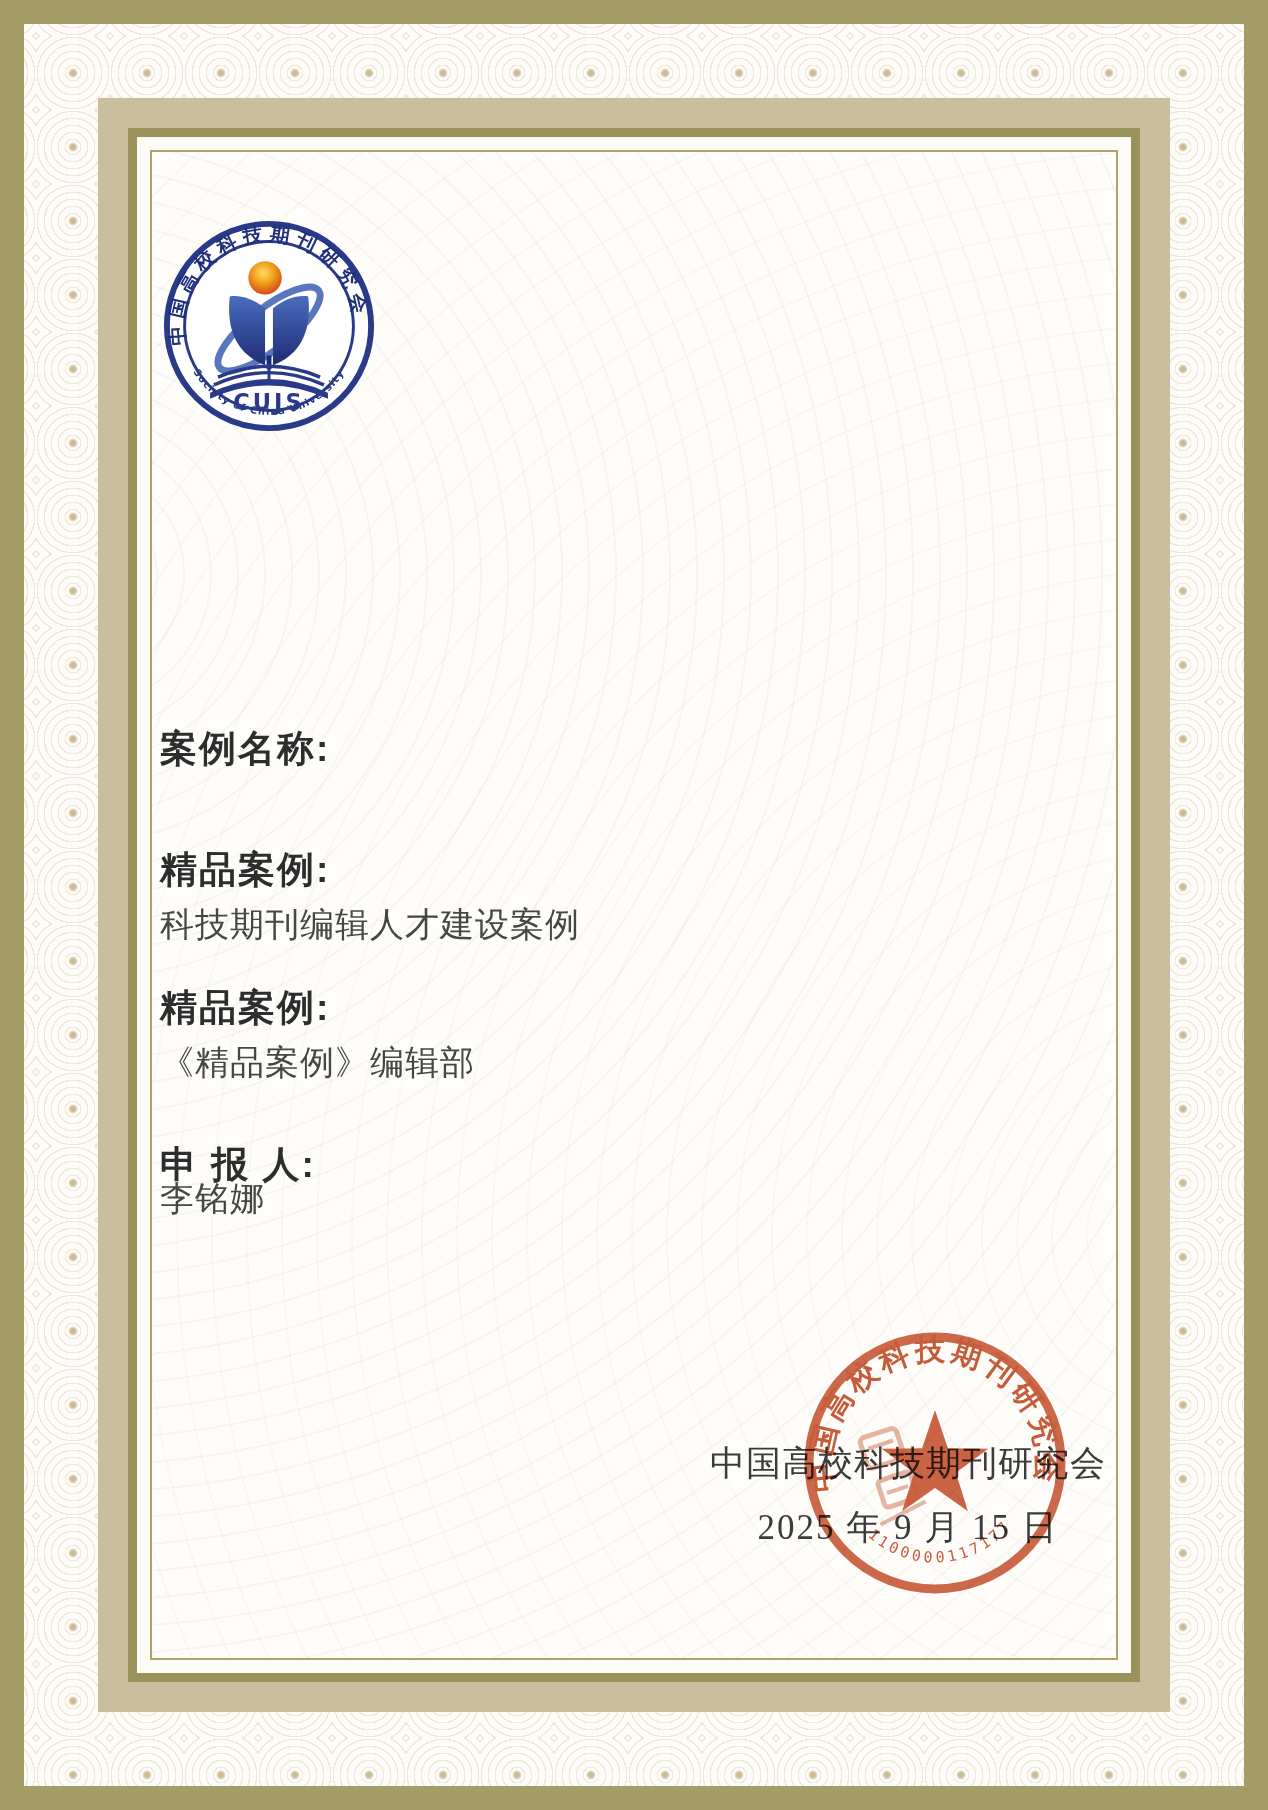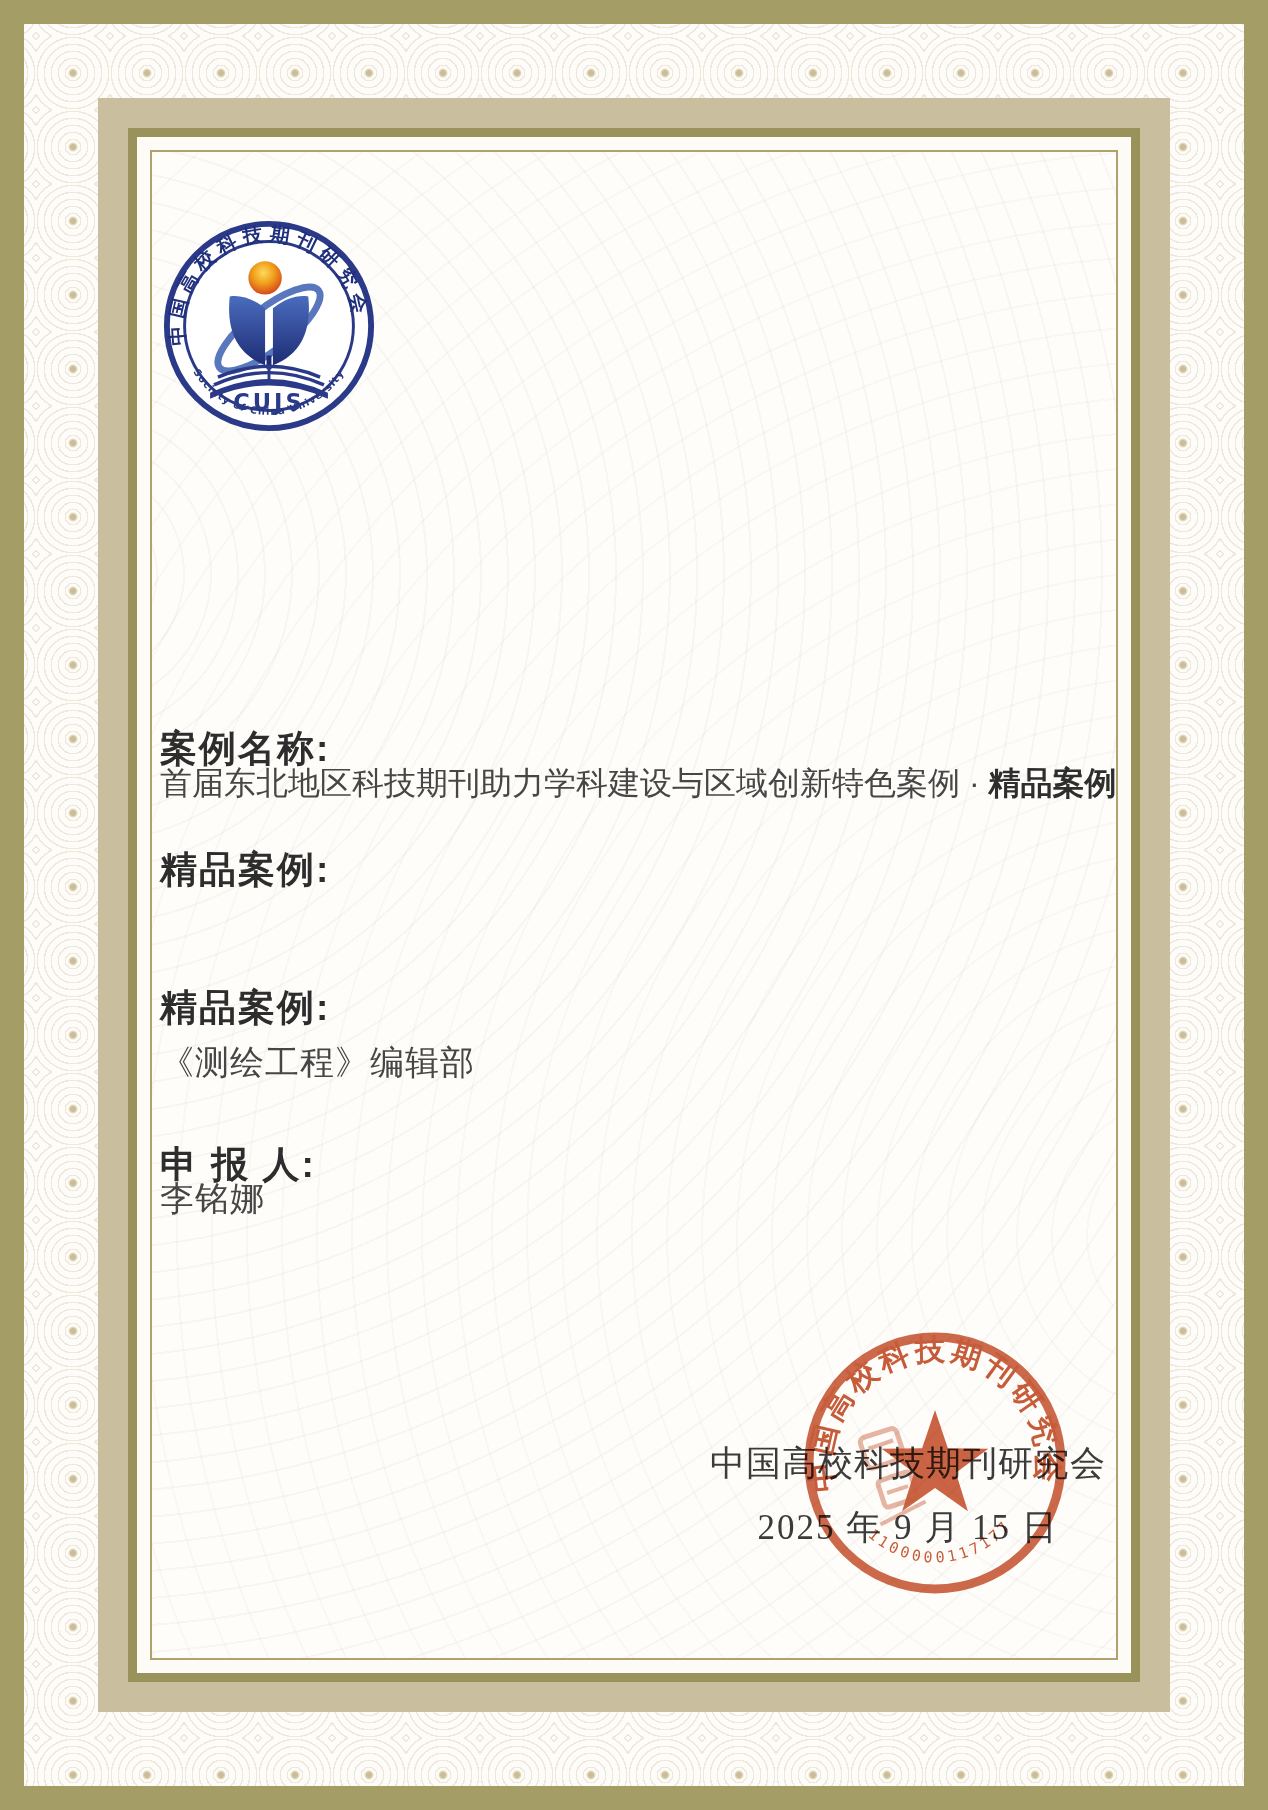--- a/index.html
+++ b/index.html
@@ -105,26 +105,26 @@
 
       <path d="M 58 162 Q 110 140 162 162" fill="none" stroke="#2b3a88" stroke-width="3.5"></path>
       <path d="M 54 170 Q 110 145 166 170" fill="none" stroke="#2b3a88" stroke-width="3.5"></path>
       <path d="M 50 178 Q 110 150 170 178 L 170 184 Q 110 157 50 184 Z" fill="#2b3a88"></path>
       <line x1="110" y1="150" x2="110" y2="166" stroke="#2b3a88" stroke-width="3"></line>
       <text x="110" y="196" text-anchor="middle" font-size="23" font-weight="bold" fill="#2b3a88" letter-spacing="3" font-family="DejaVu Sans, sans-serif">CUJS</text>
     </svg>
 
 
     <div class="row-label" style="top:572px">案例名称:</div>
-    <div class="row-value long" style="top:610px"><span>首届东北地区科技期刊助力学科建设与区域创新特色案例</span><span> · </span><b>精品案例</b></div>
 
     <div class="row-label" style="top:693px">精品案例:</div>
+    <div class="row-value" style="top:750px">科技期刊编辑人才建设案例</div>
 
     <div class="row-label" style="top:831px">精品案例:</div>
-    <div class="row-value" style="top:888px">《测绘工程》编辑部</div>
+    <div class="row-value" style="top:888px">《精品案例》编辑部</div>
 
     <div class="row-label" style="top:988px">申 报 人:</div>
     <div class="row-value" style="top:1024px">李铭娜</div>
 
     <div class="footer">
       <div class="org">中国高校科技期刊研究会</div>
       <div class="date">2025 年 9 月 15 日</div>
     </div>
 
     <svg class="seal" viewBox="0 0 284 284">

